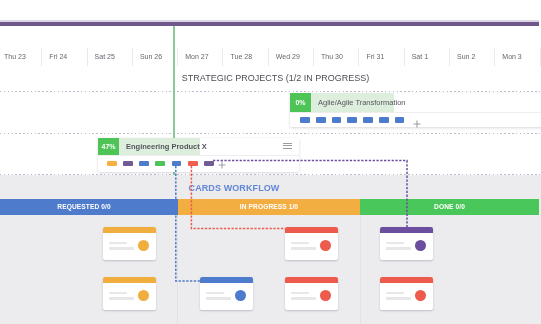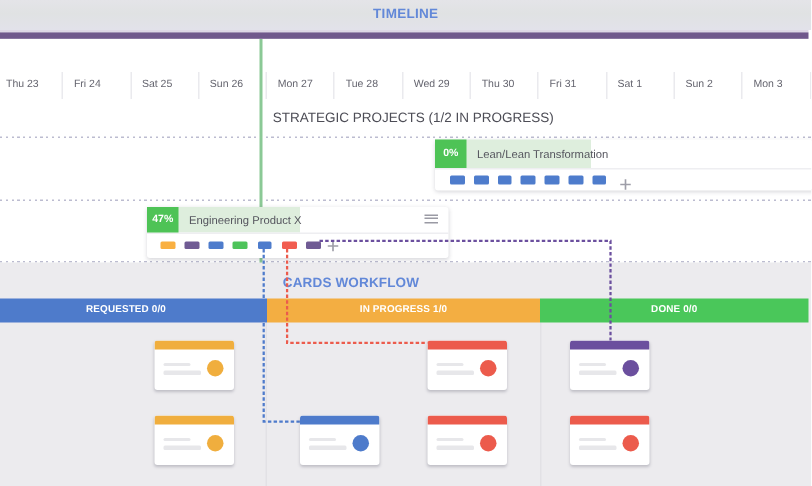--- a/index.html
+++ b/index.html
@@ -63,23 +63,20 @@
   .card .dot{position:absolute;left:34.5px;top:13px;width:11.3px;height:11.3px;border-radius:50%;}
 
   
   .conn{position:absolute;}
 </style>
 </head>
 <body>
 
 <div class="page">
 
-  <div class="topbar">
-    <div class="title">TIMELINE</div>
-  </div>
   <div class="purpleline"></div>
 
   <div class="daysrow" id="dayrow">
       <div class="daycell" style="left: -3px; width: 45.3px;">Thu 23</div>
       <div class="daycell" style="left: 42.3px; width: 45.3px;">Fri 24</div>
       <div class="daycell" style="left: 87.6px; width: 45.3px;">Sat 25</div>
       <div class="daycell" style="left: 132.9px; width: 45.3px;">Sun 26</div>
       <div class="daycell" style="left: 178.2px; width: 45.3px;">Mon 27</div>
       <div class="daycell" style="left: 223.5px; width: 45.3px;">Tue 28</div>
       <div class="daycell" style="left: 268.8px; width: 45.3px;">Wed 29</div>
@@ -98,37 +95,37 @@
     </div>
   <div class="grouptitle" style="left:5px;top:73px;width:541px;text-align:center;">STRATEGIC PROJECTS (1/2 IN PROGRESS)</div>
 
   <div class="cw" id="cw"></div>
   <div class="cwtitle">CARDS WORKFLOW</div>
 
 <div class="taskcard" style="left: 290px; top: 93px; width: 260px; height: 34px;">
       <div style="position: absolute; left: 0px; top: 0px; height: 19px; background: rgb(222, 238, 221); width: 104px;"></div>
       <div style="position: absolute; left: 0px; top: 19px; width: 100%; height: 1px; background: rgb(238, 238, 241);"></div>
       <div class="pct" style="top: 0px; height: 19px; background: rgb(78, 195, 86);">0%</div>
-      <div class="tlabel" style="left: 19px; top: 0px; height: 19px; line-height: 19px;">Lean/Lean Transformation</div>
+      <div class="tlabel" style="left: 19px; top: 0px; height: 19px; line-height: 19px;">Agile/Agile Transformation</div>
     </div>
     <div class="chip" style="left: 300.2px; top: 117.3px; background: rgb(78, 124, 204); position: absolute;"></div>
     <div class="chip" style="left: 315.95px; top: 117.3px; background: rgb(78, 124, 204); position: absolute;"></div>
     <div class="chip" style="left: 331.7px; top: 117.3px; background: rgb(78, 124, 204); position: absolute;"></div>
     <div class="chip" style="left: 347.45px; top: 117.3px; background: rgb(78, 124, 204); position: absolute;"></div>
     <div class="chip" style="left: 363.2px; top: 117.3px; background: rgb(78, 124, 204); position: absolute;"></div>
     <div class="chip" style="left: 378.95px; top: 117.3px; background: rgb(78, 124, 204); position: absolute;"></div>
     <div class="chip" style="left: 394.7px; top: 117.3px; background: rgb(78, 124, 204); position: absolute;"></div>
     <div class="plus" style="left: 412.5px; top: 118.5px;"><svg width="8" height="8" viewBox="0 0 8 8">
         <path d="M4 0.5 L4 7.5 M0.5 4 L7.5 4" stroke="#9e9ea8" stroke-width="1.1" fill="none"></path>
       </svg></div>
     <div class="taskcard" style="left: 98px; top: 138px; width: 201px; height: 34px;">
       <div style="position: absolute; left: 0px; top: 0px; height: 17px; background: rgb(222, 238, 221); width: 102px;"></div>
       <div style="position: absolute; left: 0px; top: 17px; width: 100%; height: 1px; background: rgb(238, 238, 241);"></div>
       <div class="pct" style="top: 0px; height: 17px; background: rgb(78, 195, 86);">47%</div>
-      <div class="tlabel" style="left: 19px; top: 0px; height: 17px; line-height: 17px;">Engineering Product X</div>
+      <div class="tlabel" style="left: 19px; top: 0px; height: 17px; line-height: 17px; font-weight: bold;">Engineering Product X</div>
       <div class="hamb" style="left: 185px; top: 4.5px;">
         <i></i>
         <i></i>
         <i></i>
       </div>
     </div>
     <div class="chip" style="left: 107px; top: 160.5px; background: rgb(249, 176, 66); position: absolute;"></div>
     <div class="chip" style="left: 123.15px; top: 160.5px; background: rgb(112, 91, 148); position: absolute;"></div>
     <div class="chip" style="left: 139.3px; top: 160.5px; background: rgb(78, 124, 204); position: absolute;"></div>
     <div class="chip" style="left: 155.45px; top: 160.5px; background: rgb(78, 196, 91); position: absolute;"></div>

